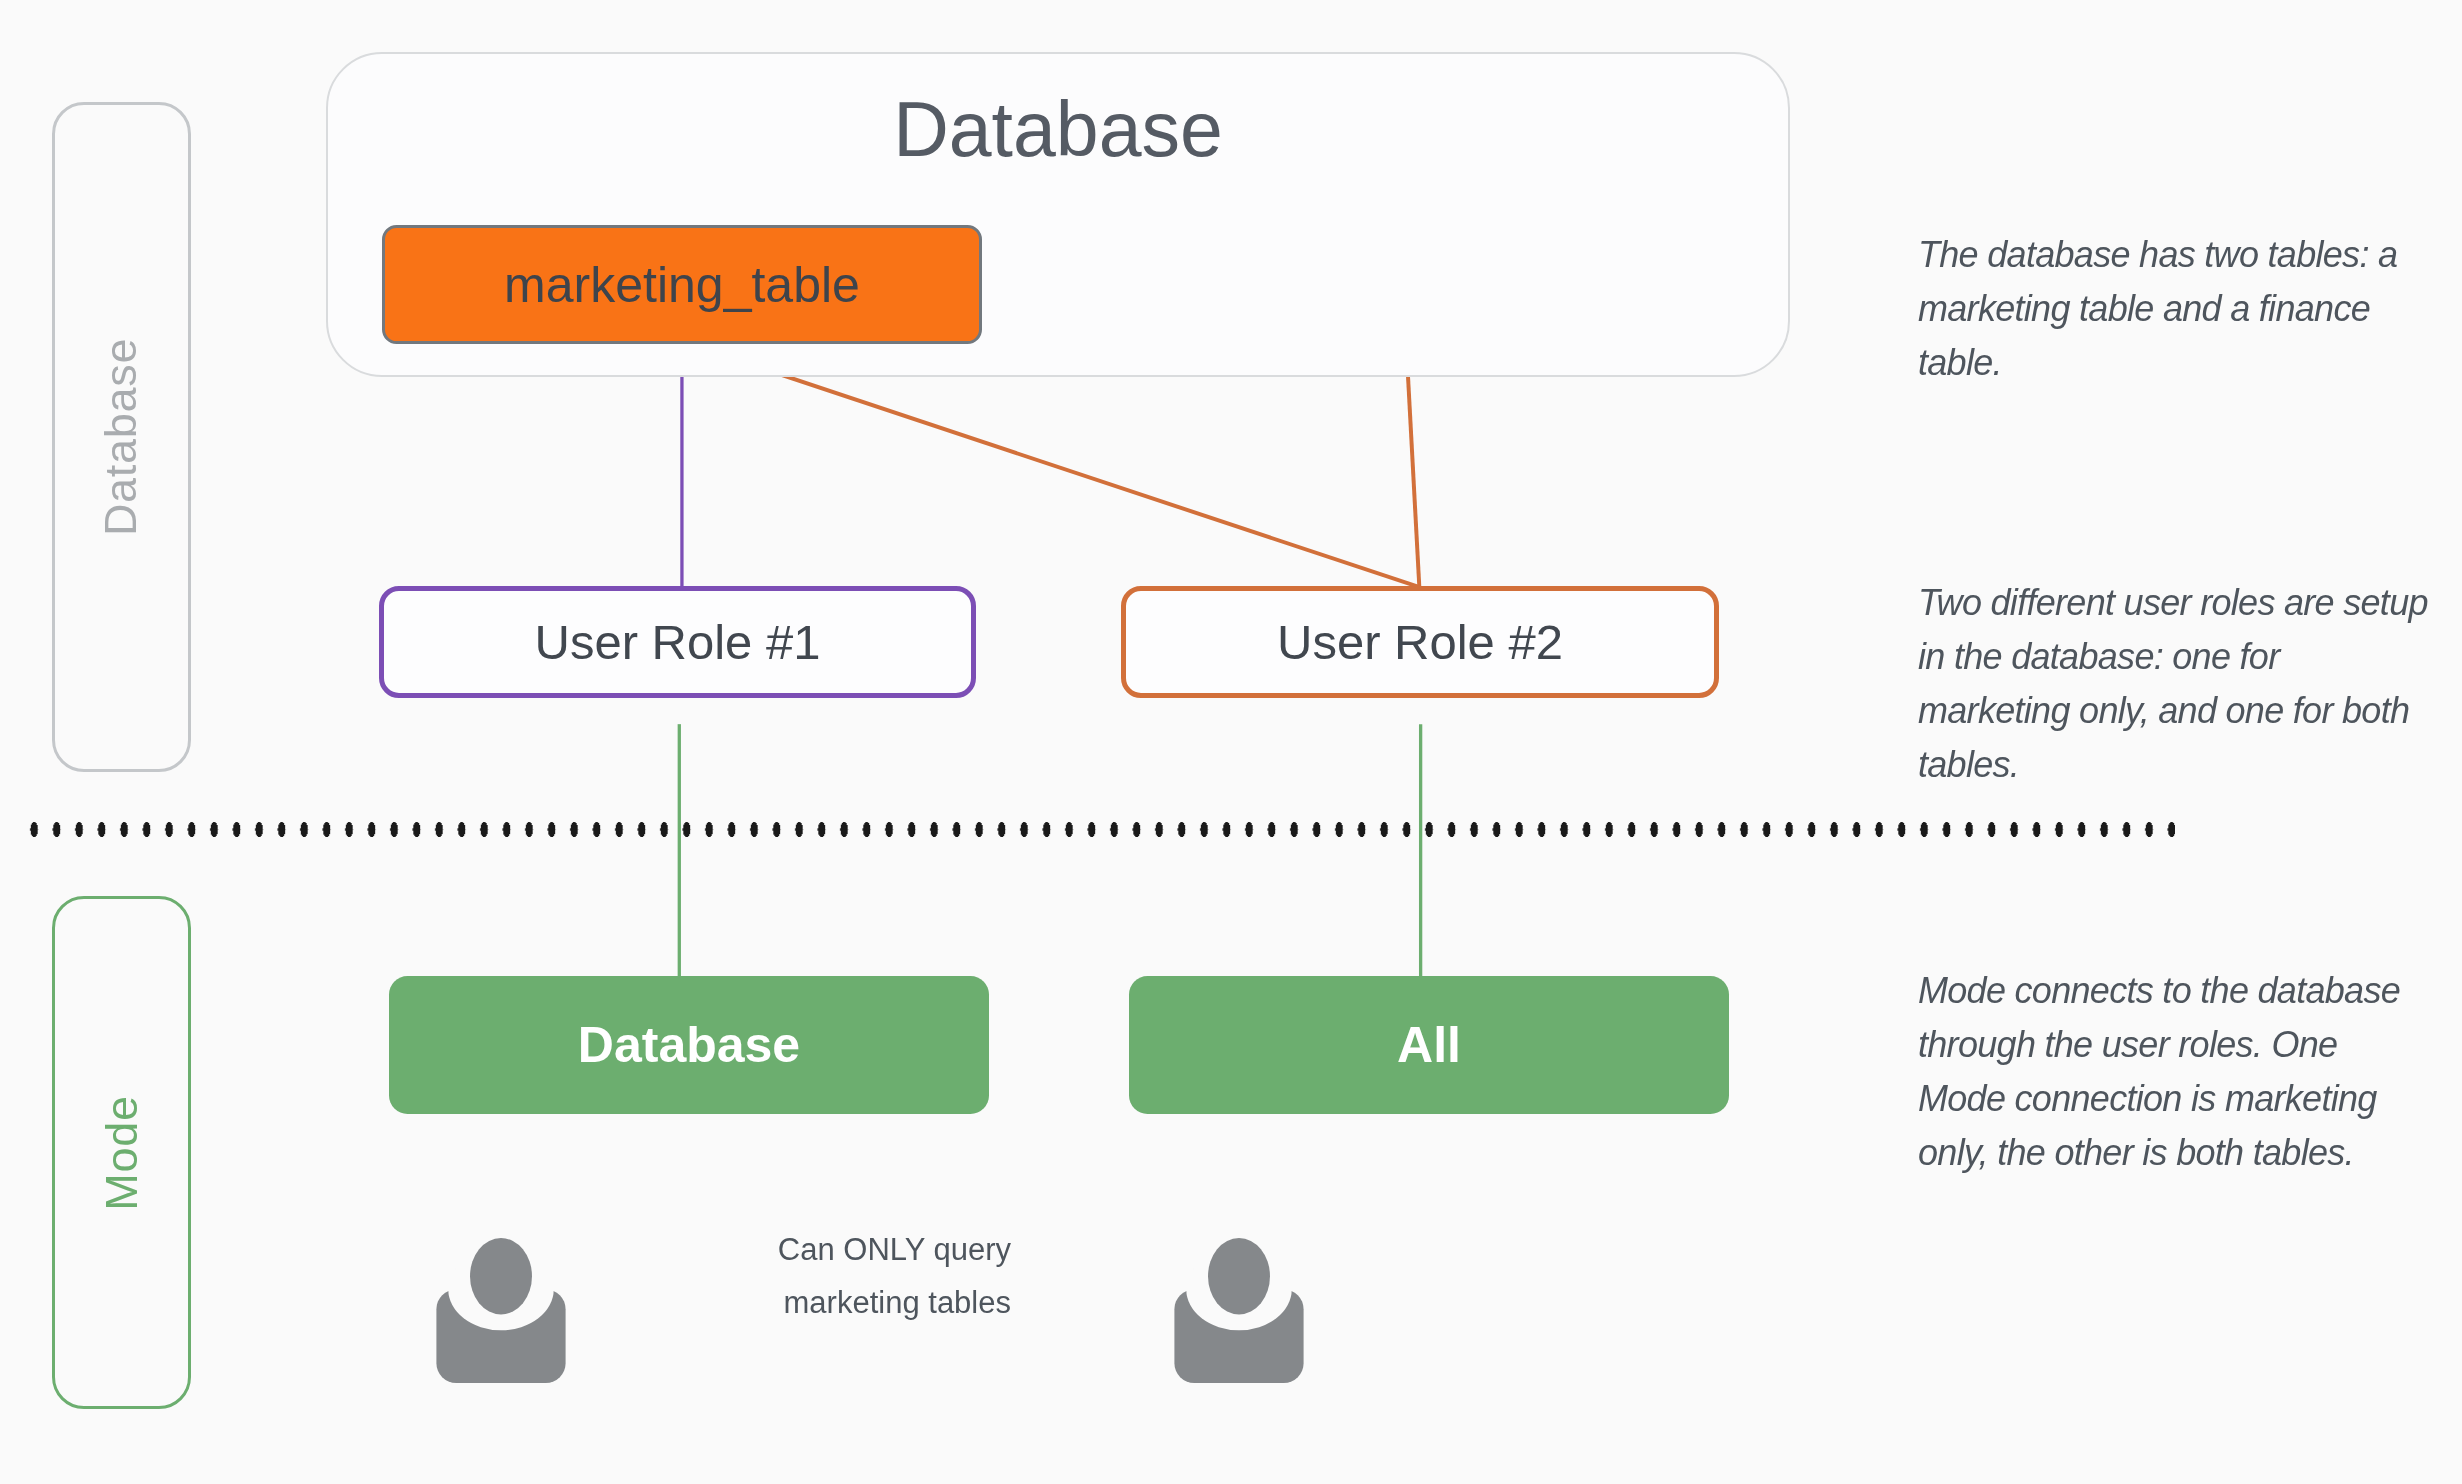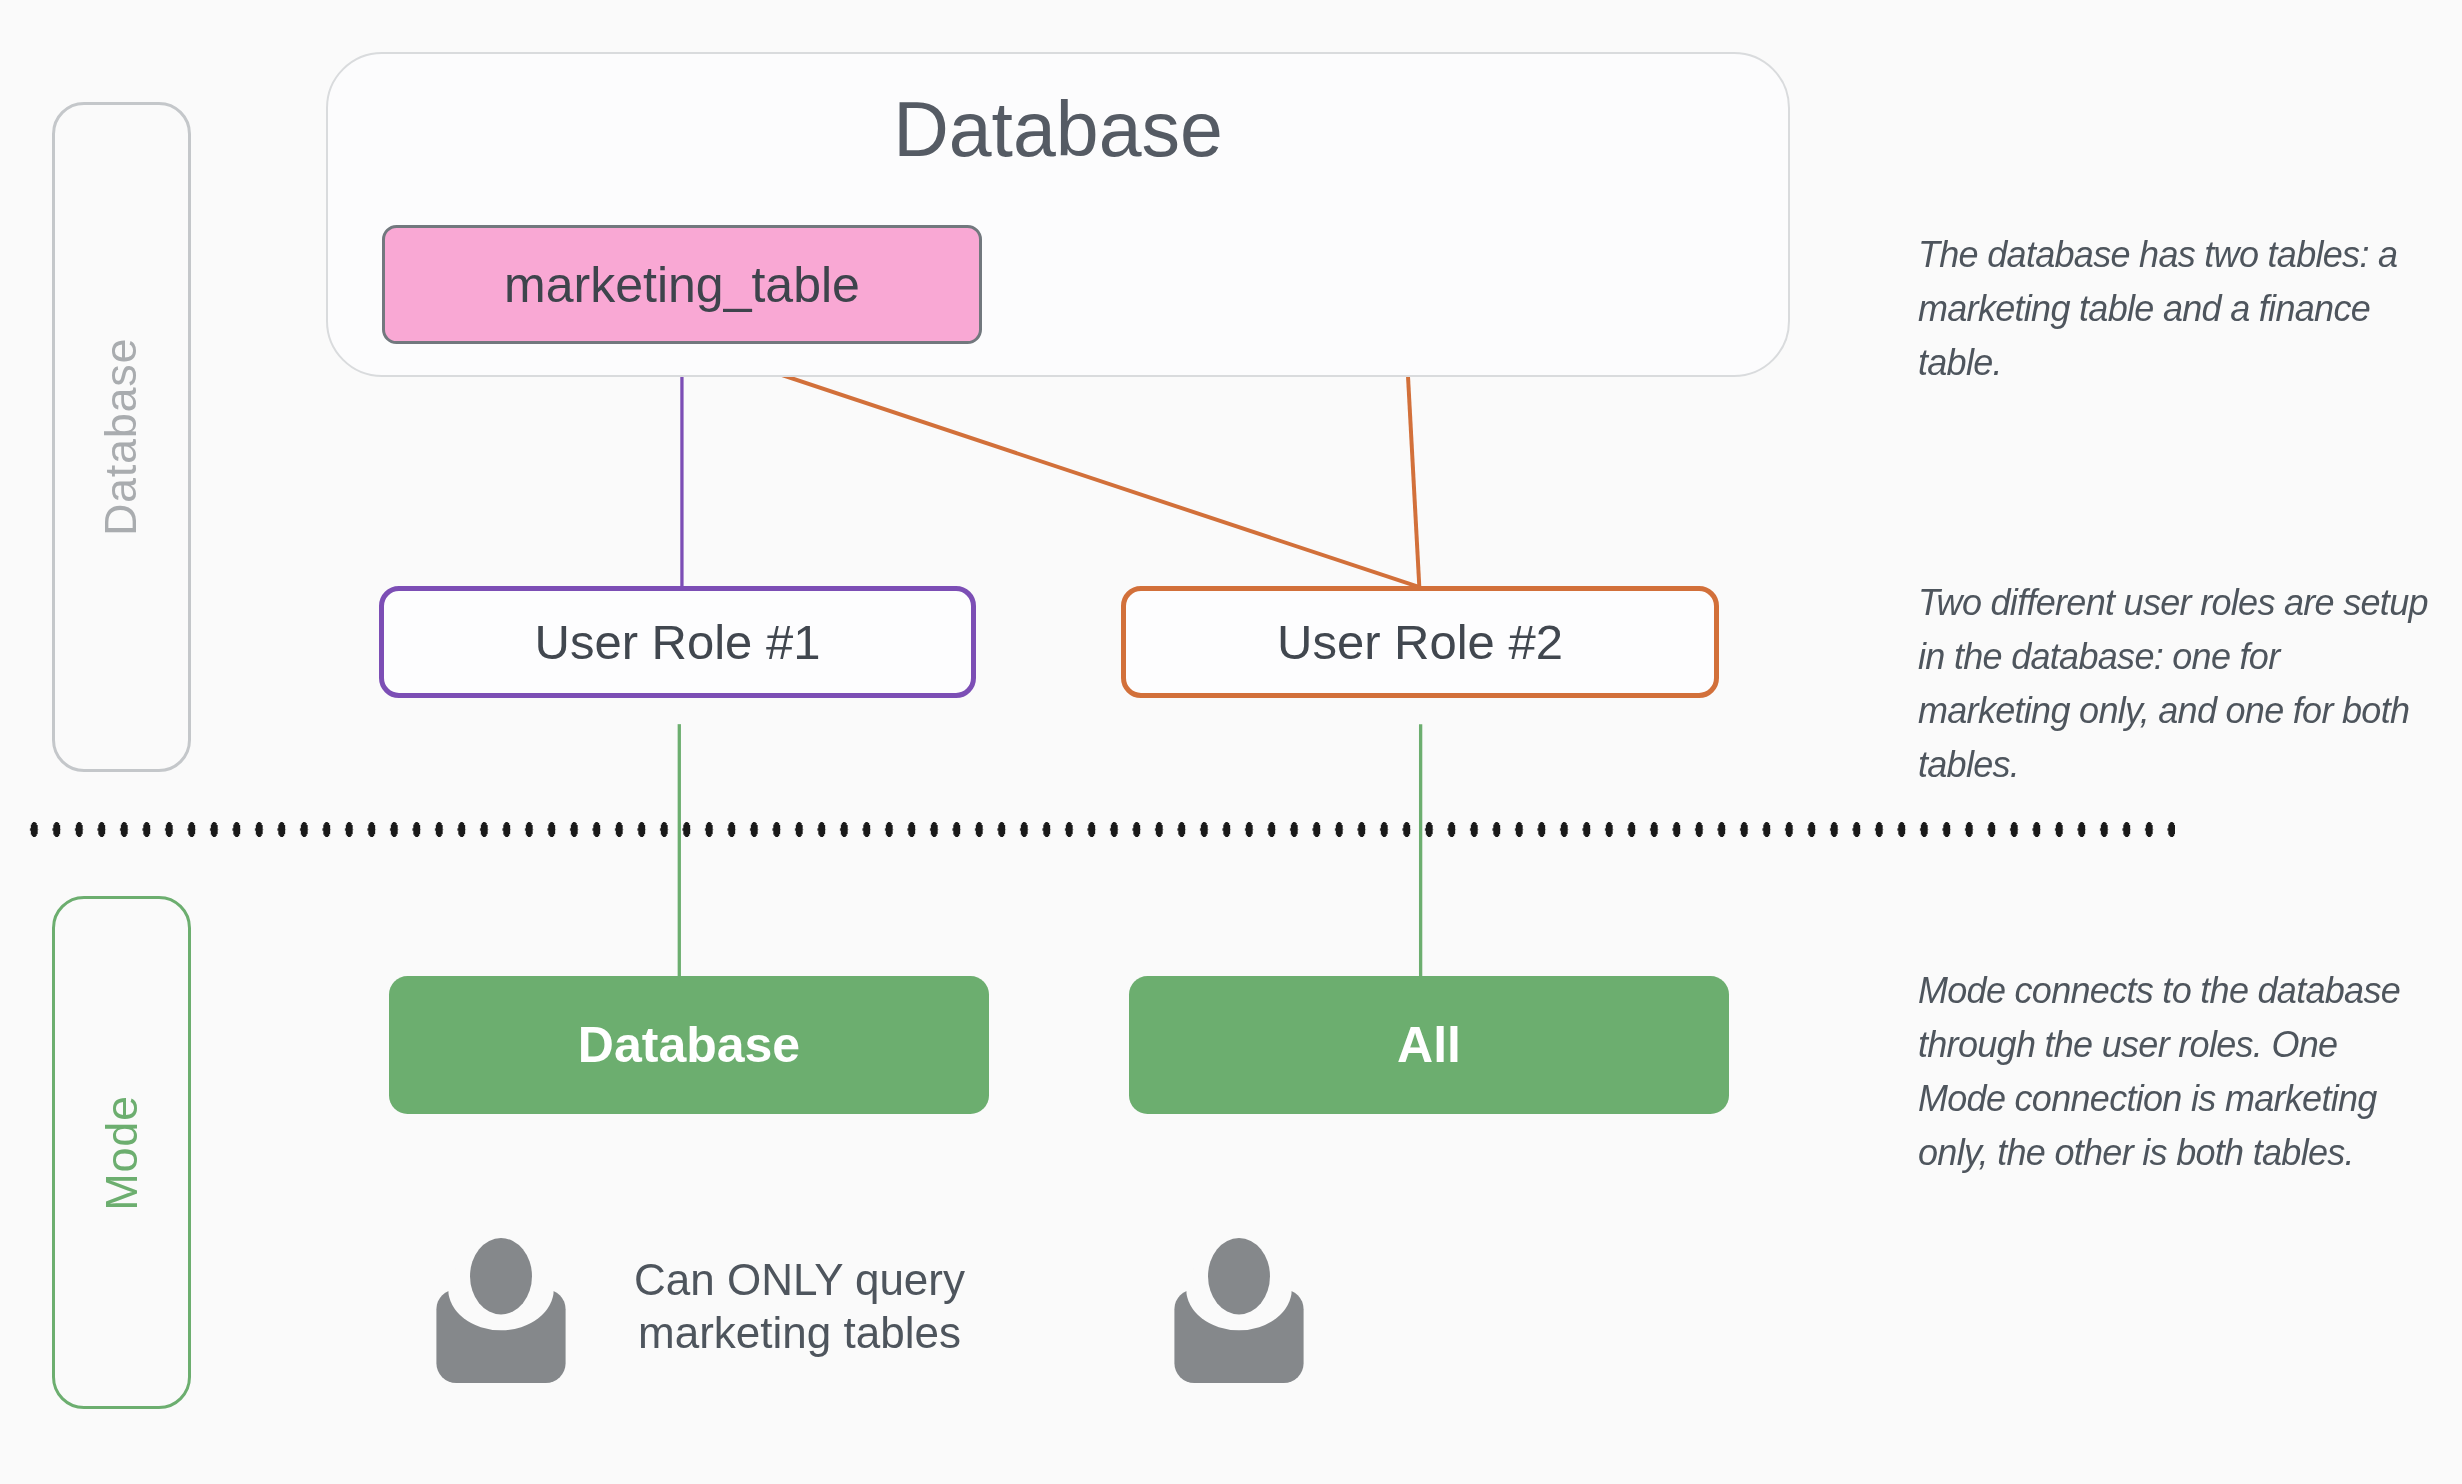--- a/index.html
+++ b/index.html
@@ -36,21 +36,21 @@
     width: 1464px;
     text-align: center;
     font-size: 77px;
     color: #555B64;
   }
 
   .table-box {
     position: absolute;
     top: 225px;
     height: 119px;
-    background: #f9a8d4;
+    background: #f97316;
     border: 3.3px solid #72787E;
     border-radius: 14.5px;
     box-sizing: border-box;
     display: flex;
     align-items: center;
     justify-content: center;
     font-size: 50px;
     color: #3E444C;
   }
   .table-box.t1 { left: 382px;  width: 600px; }
@@ -120,25 +120,25 @@
   .user-icon-wrap {
     position: absolute;
     top: 1238px;
     width: 132px; height: 145px;
   }
   .user-icon-wrap.u1 { left: 435px; }
   .user-icon-wrap.u2 { left: 1173px; }
 
   .caption {
     position: absolute;
-    top: 1253px;
-    font-size: 44px;
+    top: 1223px;
+    font-size: 31px;
     line-height: 53px;
     color: #4E555D;
-    text-align: center;
+    text-align: right;
     white-space: pre-line;
   }
   .caption.cap1 { left: 588px;  width: 423px; }
   .caption.cap2 { left: 1328px; width: 377px; }
 
   .annotation {
     position: absolute;
     left: 1918px;
     width: 595px;
     font-size: 36px;

